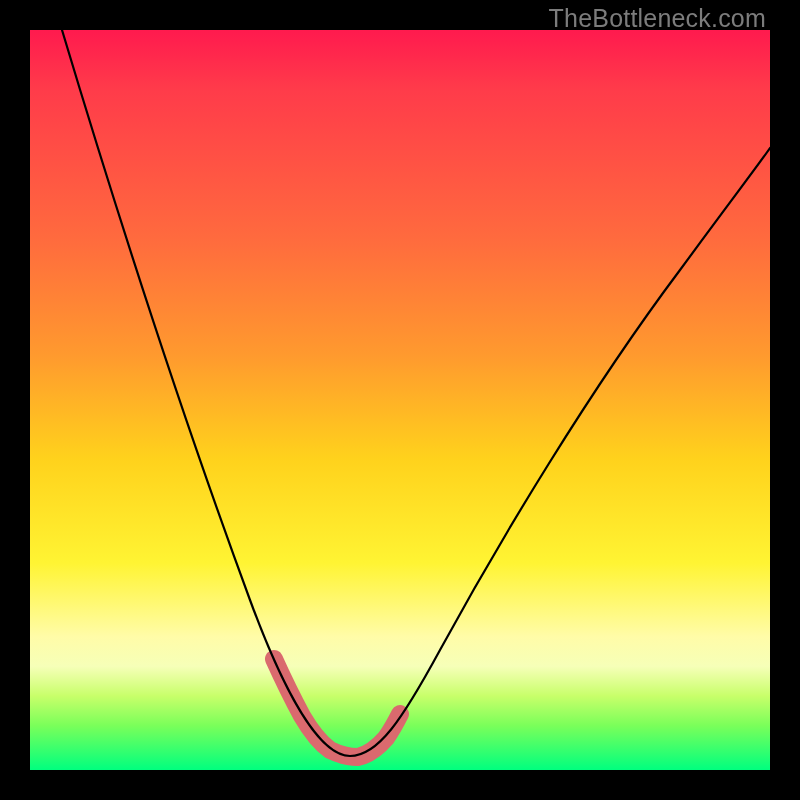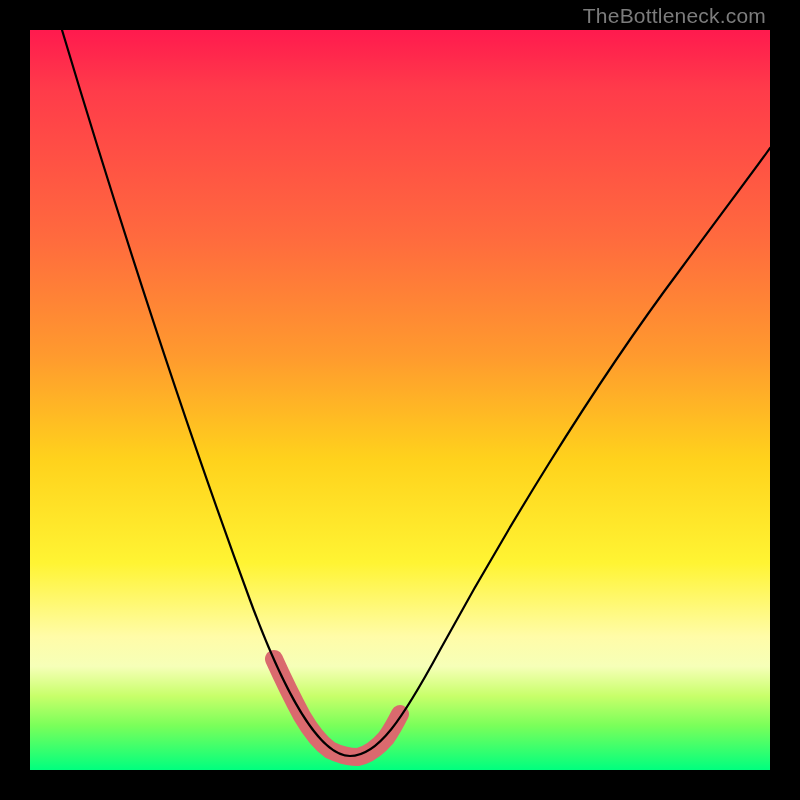--- a/index.html
+++ b/index.html
@@ -36,21 +36,21 @@
       #c8ff6a 90%,
       #7aff5a 94%,
       #00ff7f 100%
     );
   }
   .watermark {
     position: absolute;
     top: 4px;
     right: 34px;
     color: #7c7c7c;
-    font-size: 21px;
+    font-size: 25px;
     letter-spacing: 0.2px;
     font-weight: 500;
   }
   svg.curve {
     position: absolute;
     left: 0;
     top: 0;
     width: 740px;
     height: 740px;
     overflow: visible;

